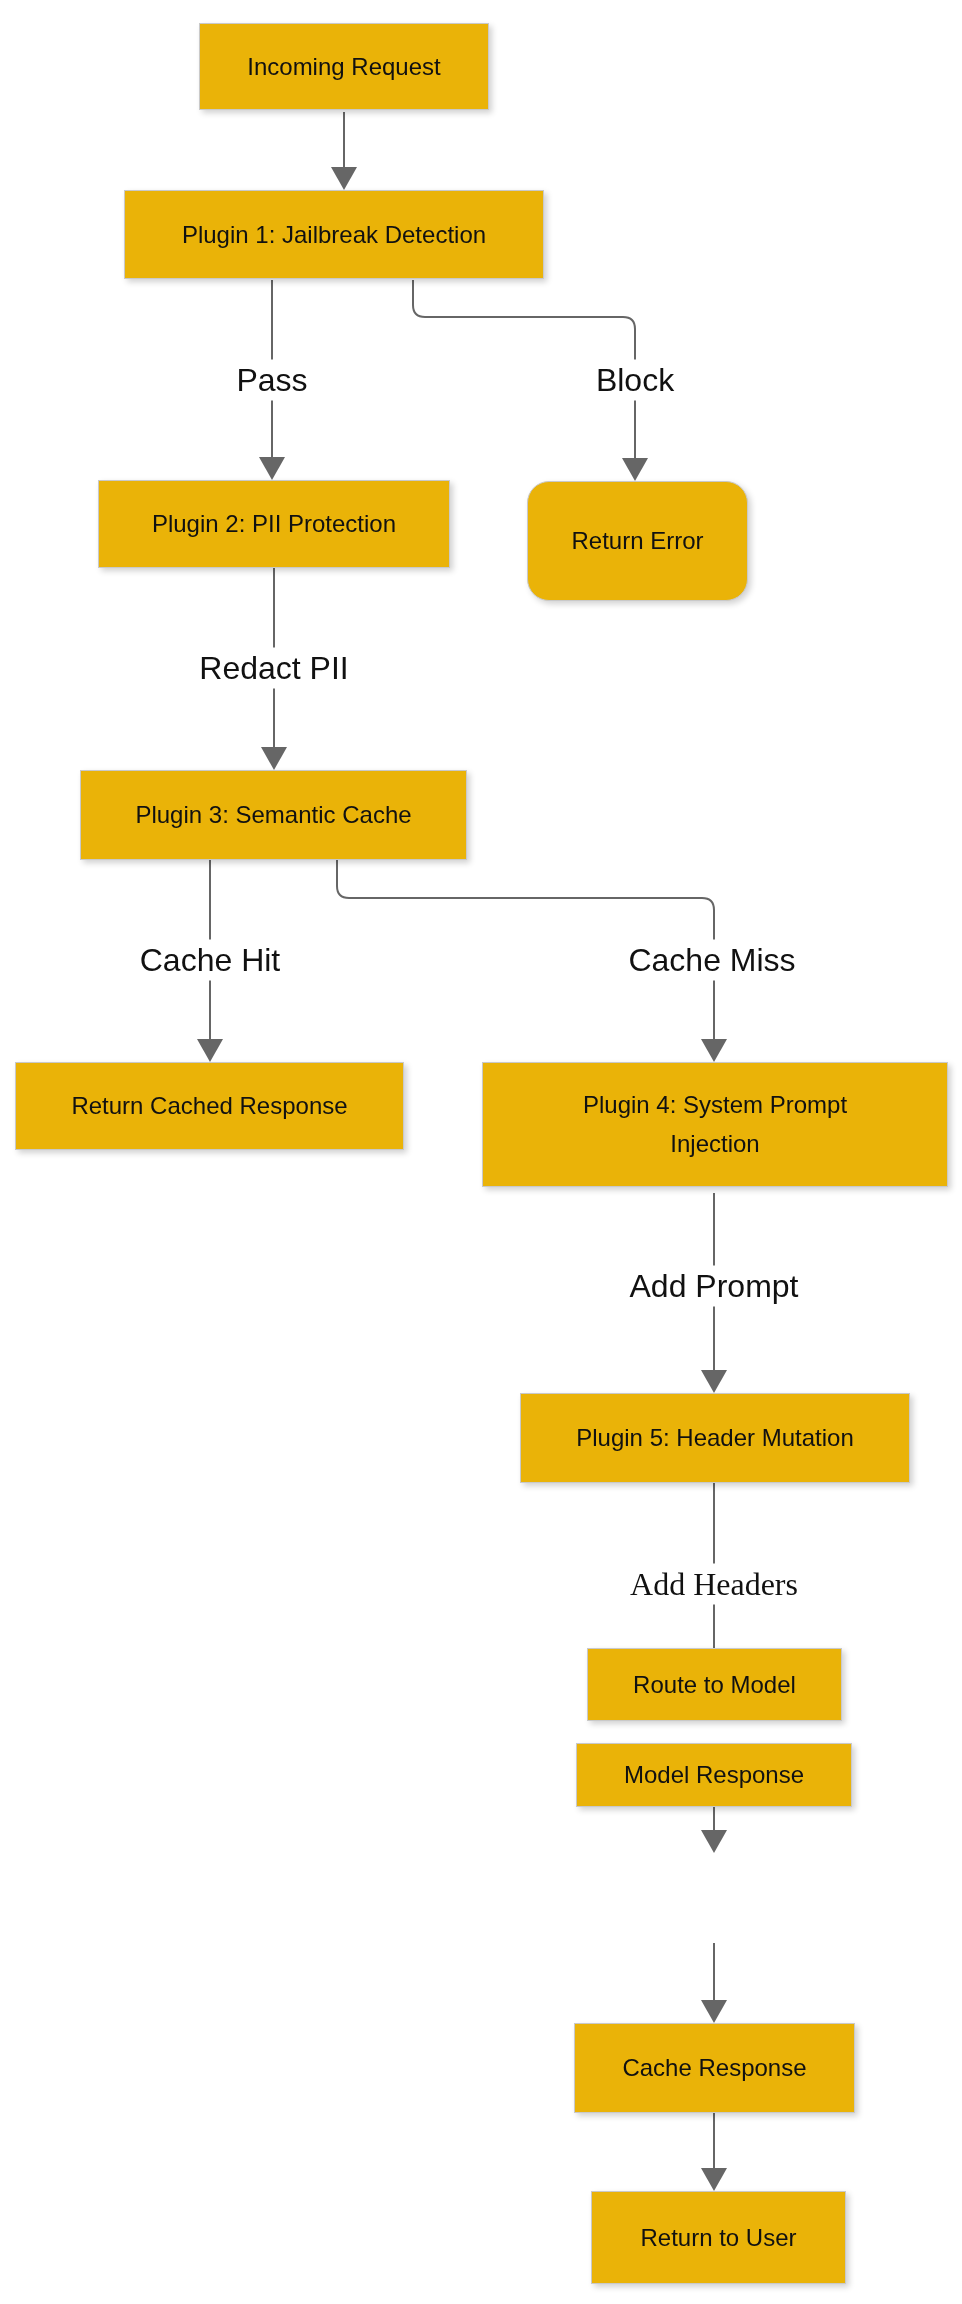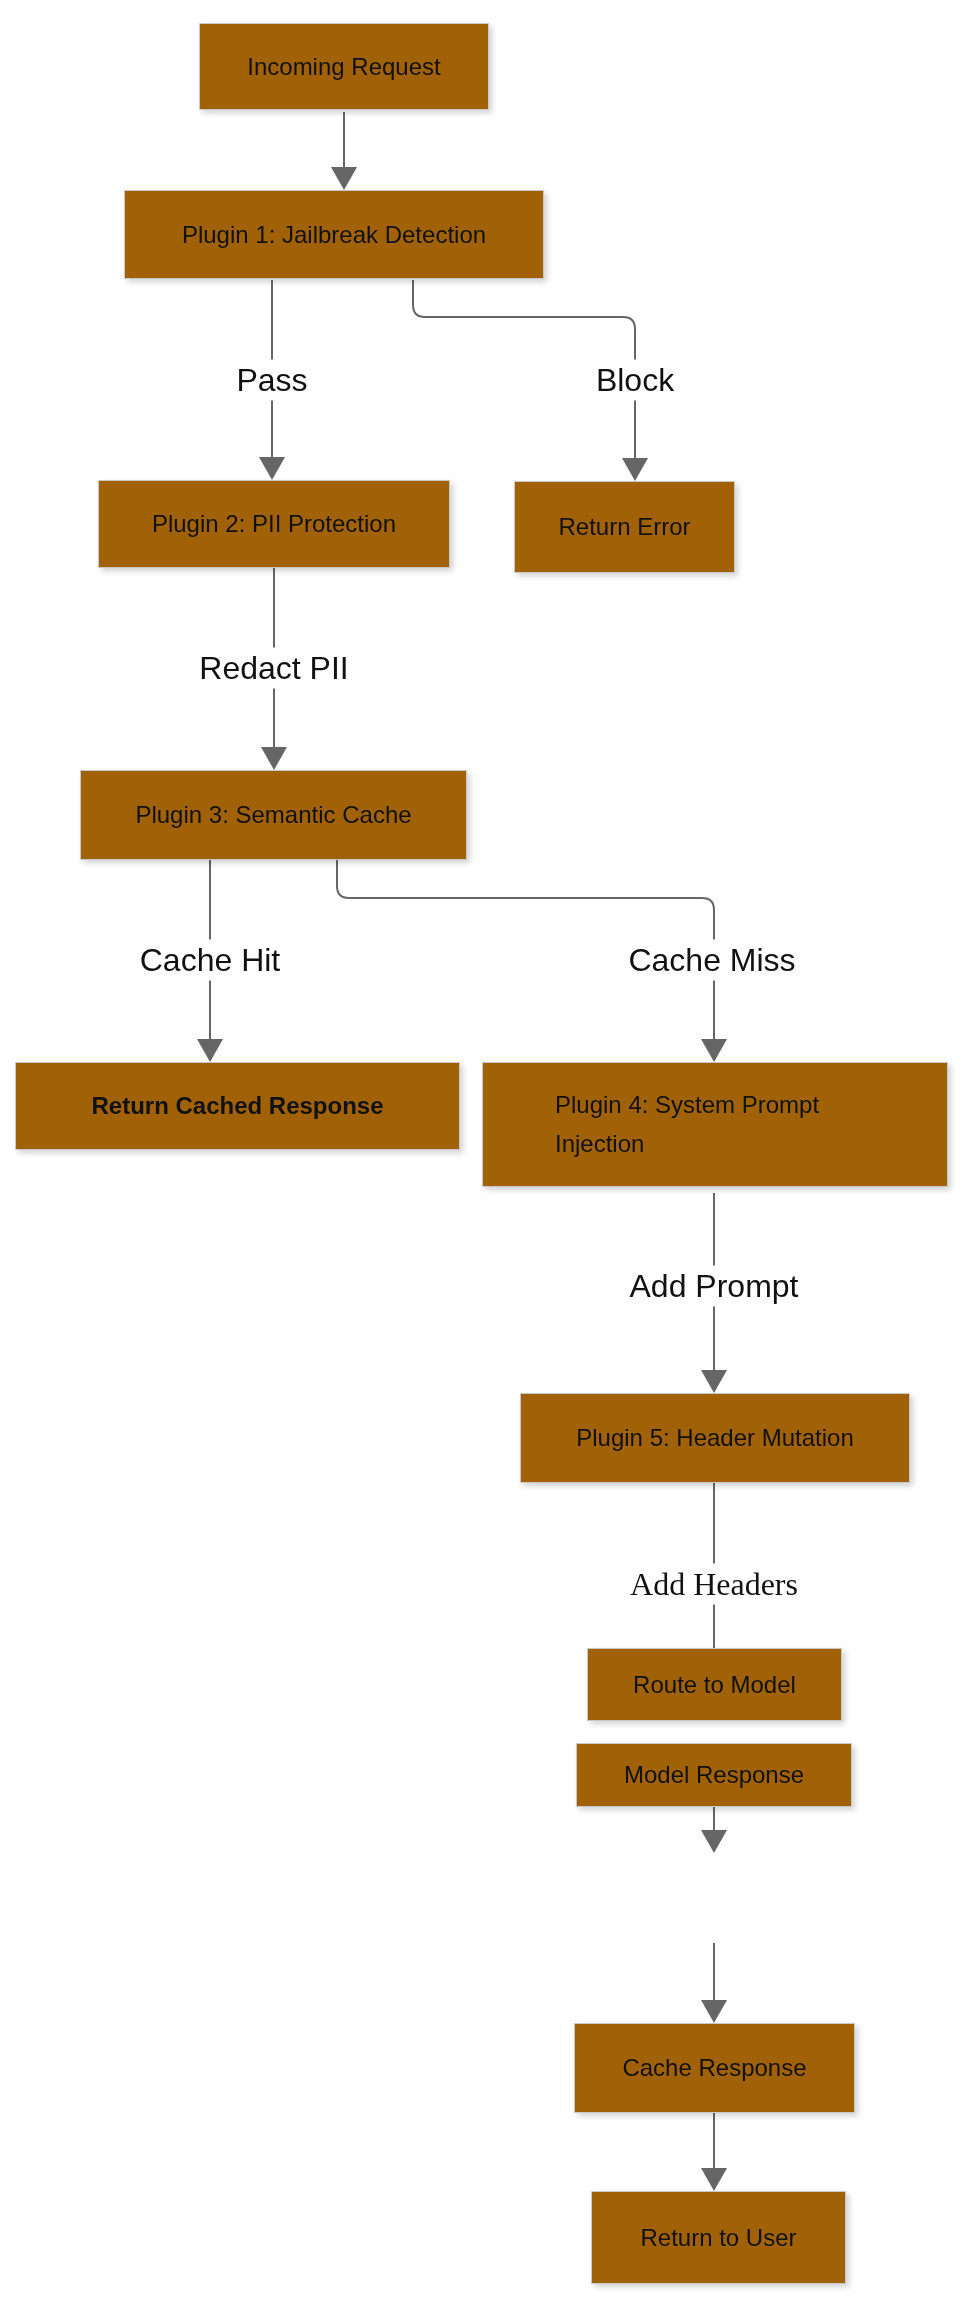--- a/index.html
+++ b/index.html
@@ -22,27 +22,27 @@
     stroke: #666666;
     stroke-width: 2;
   }
   .connectors polygon {
     fill: #666666;
     stroke: none;
   }
   .node {
     position: absolute;
     box-sizing: border-box;
-    background: #a16207;
+    background: #eab308;
     border: 1px solid #c9c9c9;
     box-shadow: 3px 3px 6px rgba(0,0,0,0.18);
     display: flex;
     align-items: center;
     justify-content: center;
-    text-align: left;
+    text-align: center;
     font-size: 24px;
     line-height: 1.4;
     color: #111111;
   }
   .node .label-text { display: inline-block; }
   .node.wrap2 .label-text { max-width: 320px; line-height: 1.6; }
   .edge-label {
     position: absolute;
     transform: translate(-50%, -50%);
     background: #ffffff;
@@ -98,29 +98,29 @@
   </div>
 
   <div class="node" style="left:124px; top:190px; width:420px; height:89px;">
     <span class="label-text">Plugin 1: Jailbreak Detection</span>
   </div>
 
   <div class="node" style="left:98px; top:480px; width:352px; height:88px;">
     <span class="label-text">Plugin 2: PII Protection</span>
   </div>
 
-  <div class="node" style="left:514px; top:481px; width:221px; height:92px;">
+  <div class="node" style="left:527px; top:481px; width:221px; height:120px;border-radius:22px;">
     <span class="label-text">Return Error</span>
   </div>
 
   <div class="node" style="left:80px; top:770px; width:387px; height:90px;">
     <span class="label-text">Plugin 3: Semantic Cache</span>
   </div>
 
-  <div class="node" style="left:15px; top:1062px; width:445px; height:88px;font-weight:bold;">
+  <div class="node" style="left:15px; top:1062px; width:389px; height:88px;">
     <span class="label-text">Return Cached Response</span>
   </div>
 
   <div class="node wrap2" style="left:482px; top:1062px; width:466px; height:125px;">
     <span class="label-text">Plugin 4: System Prompt Injection</span>
   </div>
 
   <div class="node" style="left:520px; top:1393px; width:390px; height:90px;">
     <span class="label-text">Plugin 5: Header Mutation</span>
   </div>

